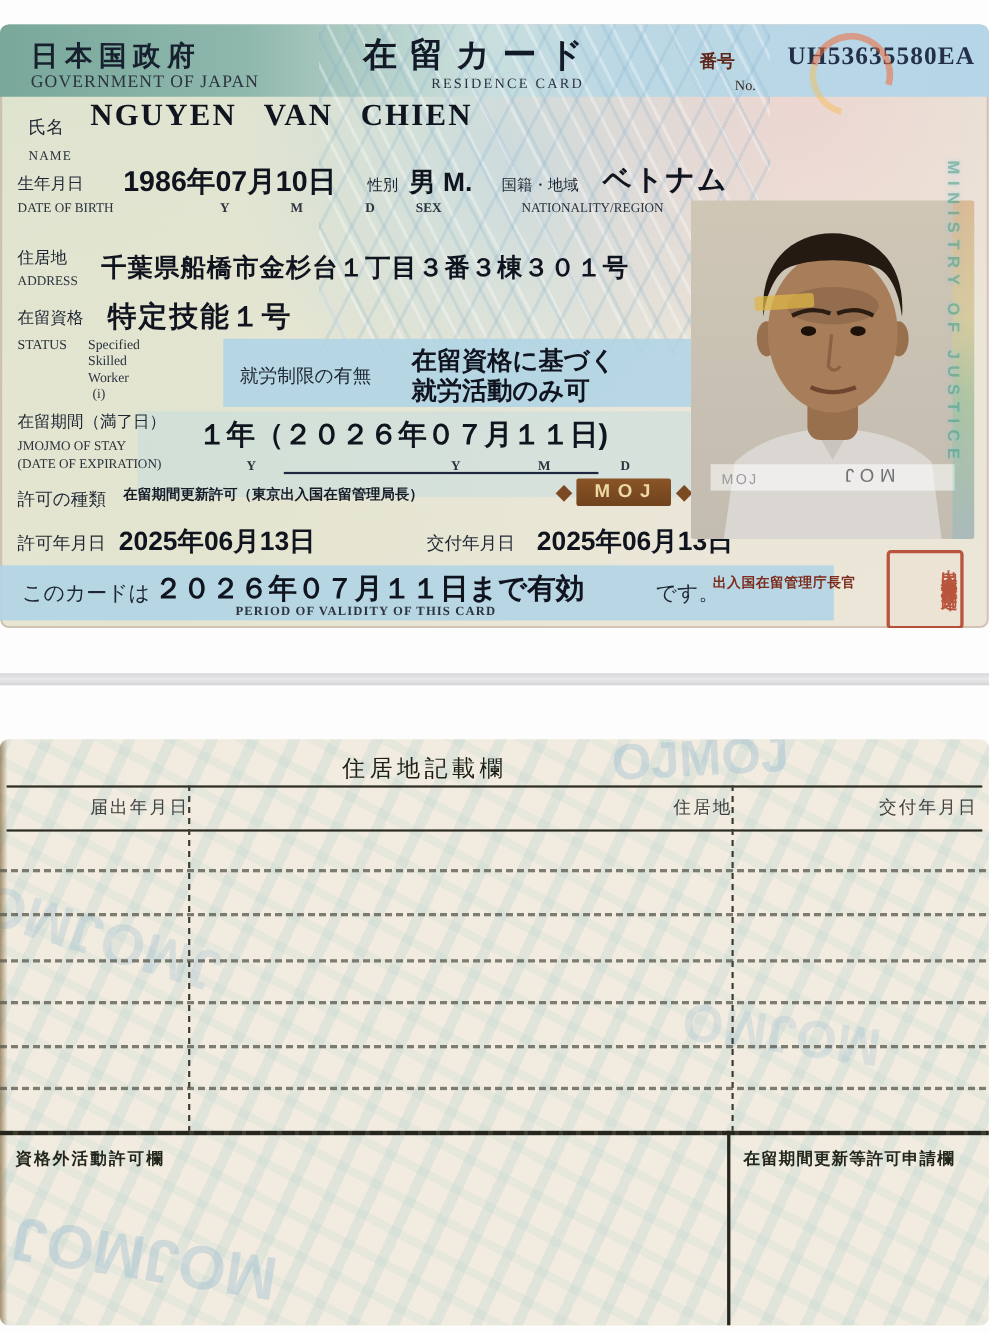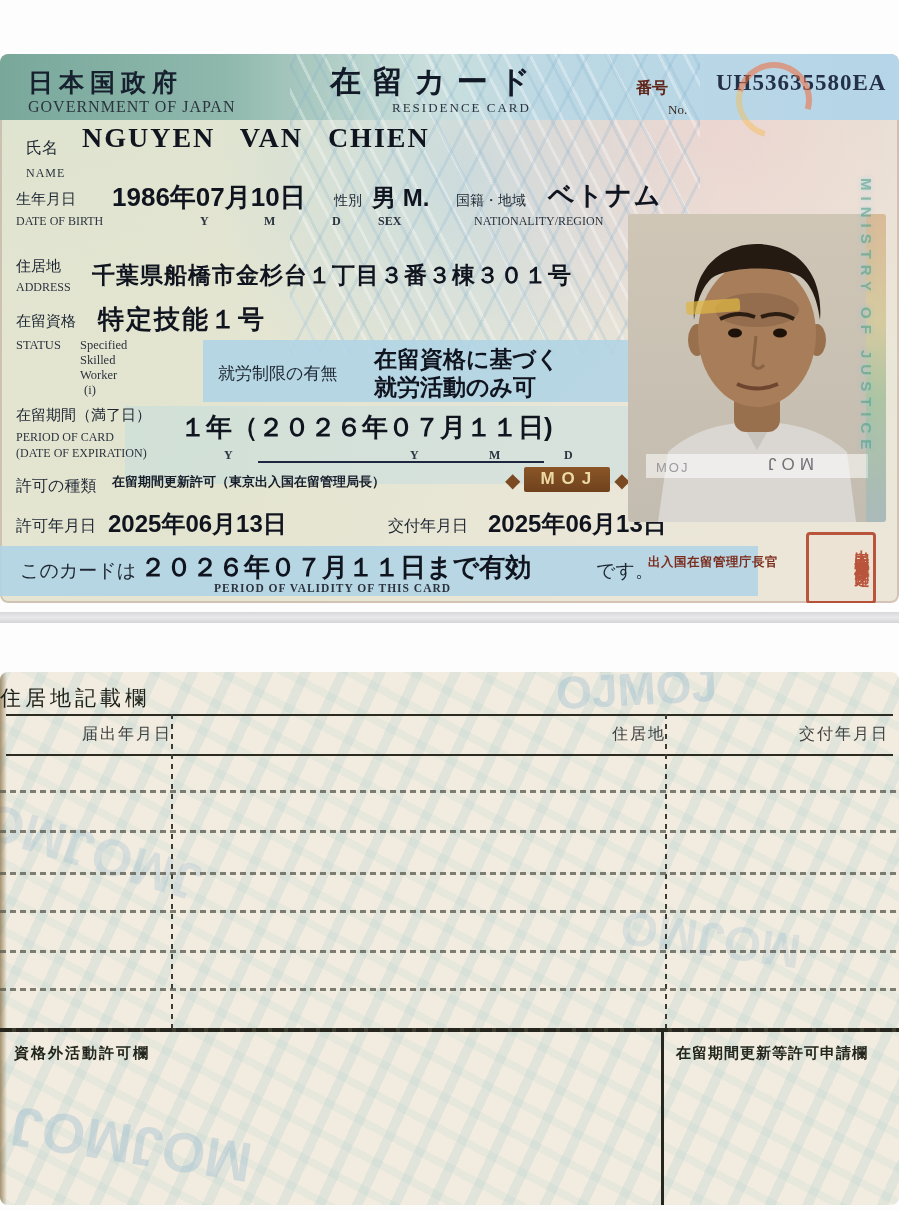--- a/index.html
+++ b/index.html
@@ -9,21 +9,20 @@
   .serif{font-family:"Liberation Serif","DejaVu Serif",serif;}
   .card{position:absolute;overflow:hidden;border-radius:8px;}
   #front-card{
     left:0;top:22px;width:899px;height:549px;
     background:
       radial-gradient(circle at 80% 12%, rgba(240,200,205,.55), transparent 34%),
       radial-gradient(circle at 52% 22%, rgba(175,210,230,.50), transparent 40%),
       radial-gradient(circle at 15% 70%, rgba(215,225,195,.45), transparent 55%),
       linear-gradient(165deg,#dde3cf,#eae7d8 45%,#ebe6d7);
     box-shadow:inset 0 0 0 2px rgba(110,40,30,.18);
-    margin-top:32px;
   }
   .header-band{left:0;top:0;width:899px;height:66px;
     background:linear-gradient(90deg,#79a89b 0%,#8fb8ad 25%,#b3cfc8 38%,#cadfdd 48%,#bcd8e4 62%,#b5d5e8 100%);
     border-radius:8px 8px 0 0;}
   .lattice{left:290px;top:0;width:410px;height:300px;opacity:.8;pointer-events:none;
     background:
       repeating-linear-gradient(63deg, rgba(130,175,205,.26) 0 3px, transparent 3px 26px),
       repeating-linear-gradient(-63deg, rgba(130,175,205,.26) 0 3px, transparent 3px 26px),
       repeating-linear-gradient(63deg, rgba(255,255,255,.4) 3px 6px, transparent 6px 26px);}
   .band{background:rgba(176,212,229,.88);}
@@ -107,21 +106,21 @@
   <div class="abs en" style="left:84px;top:329px;font-size:12.5px;">(i)</div>
 
   <div class="abs band" style="left:203px;top:286px;width:460px;height:62px;"></div>
   <div class="abs lbl" style="left:218px;top:308px;font-size:17px;">就労制限の有無</div>
   <div class="abs val" style="left:374px;top:318px;font-size:23px;">就労活動のみ可</div>
   <div class="abs val" style="left:374px;top:290px;font-size:23px;">在留資格に基づく</div>
 
   <div class="abs" style="left:125px;top:352px;width:545px;height:78px;background:rgba(185,218,230,.38);"></div>
   <div class="abs lbl" style="left:16px;top:352px;font-size:15px;">在留期間（満了日）</div>
   <div class="abs val" style="left:180px;top:356px;font-size:26px;"><span>１年（</span><span class="u">２０２６年０７月１１日</span><span>)</span></div>
-  <div class="abs en" style="left:16px;top:376px;font-size:12px;">PERIOD OF CARD</div>
+  <div class="abs en" style="left:16px;top:376px;font-size:12px;">JMOJMO OF STAY</div>
   <div class="abs en" style="left:16px;top:392px;font-size:12px;">(DATE OF EXPIRATION)</div>
   <div class="abs en" style="left:224px;top:394px;font-size:12px;font-weight:700;">Y</div>
   <div class="abs en" style="left:410px;top:394px;font-size:12px;font-weight:700;">Y</div>
   <div class="abs en" style="left:489px;top:394px;font-size:12px;font-weight:700;">M</div>
   <div class="abs en" style="left:564px;top:394px;font-size:12px;font-weight:700;">D</div>
 
   <div class="abs lbl" style="left:16px;top:422px;font-size:16px;">許可の種類</div>
   <div class="abs" style="left:112px;top:419px;font-size:13px;font-weight:600;color:#171c28;">在留期間更新許可（東京出入国在留管理局長）</div>
   <div class="abs emblem" style="left:505px;top:413px;">
     <span class="dia">◆</span>
@@ -186,21 +185,21 @@
 <div id="back-card" class="card">
   <div class="abs back-pattern"></div>
 
   <div class="abs wm" style="left:556px;top:-10px;font-size:46px;transform:rotate(-3deg);">OJMOJ</div>
   <div class="abs wm" style="left:-20px;top:150px;font-size:52px;transform:rotate(197deg);opacity:.75;">JMOJMO</div>
   <div class="abs wm" style="left:620px;top:240px;font-size:48px;transform:rotate(188deg);opacity:.7;">MOJMO</div>
   <div class="abs wm" style="left:10px;top:440px;font-size:56px;transform:rotate(189deg);">MOJMOJ</div>
 
   <div class="abs back-edge"></div>
 
-  <div class="abs" style="left:0;width:772px;top:12px;font-size:21px;letter-spacing:4px;color:#1d2018;">住居地記載欄</div>
+  <div class="abs" style="left:0;width:772px;top:12px;text-align:center;font-size:21px;letter-spacing:4px;color:#1d2018;">住居地記載欄</div>
   <div class="abs hline" style="left:6px;width:887px;top:42px;"></div>
   <div class="abs colhead" style="left:10px;width:162px;top:52px;">届出年月日</div>
   <div class="abs colhead" style="left:172px;width:494px;top:52px;">住居地</div>
   <div class="abs colhead" style="left:666px;width:223px;top:52px;">交付年月日</div>
   <div class="abs hline" style="left:6px;width:887px;top:82px;"></div>
 
   <div class="abs vdash" style="left:171px;top:42px;height:314px;"></div>
   <div class="abs vdash" style="left:665px;top:42px;height:314px;"></div>
 
   <div id="row-seps">

